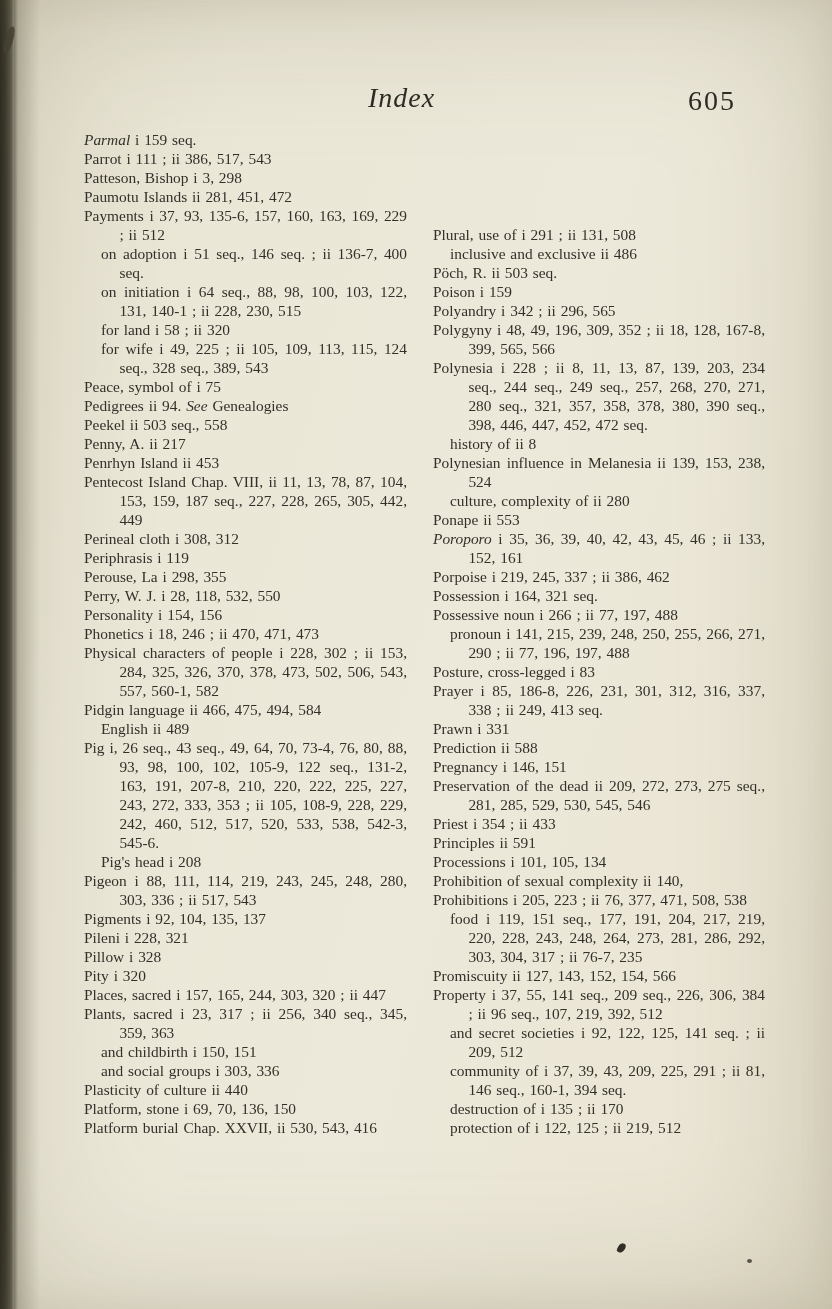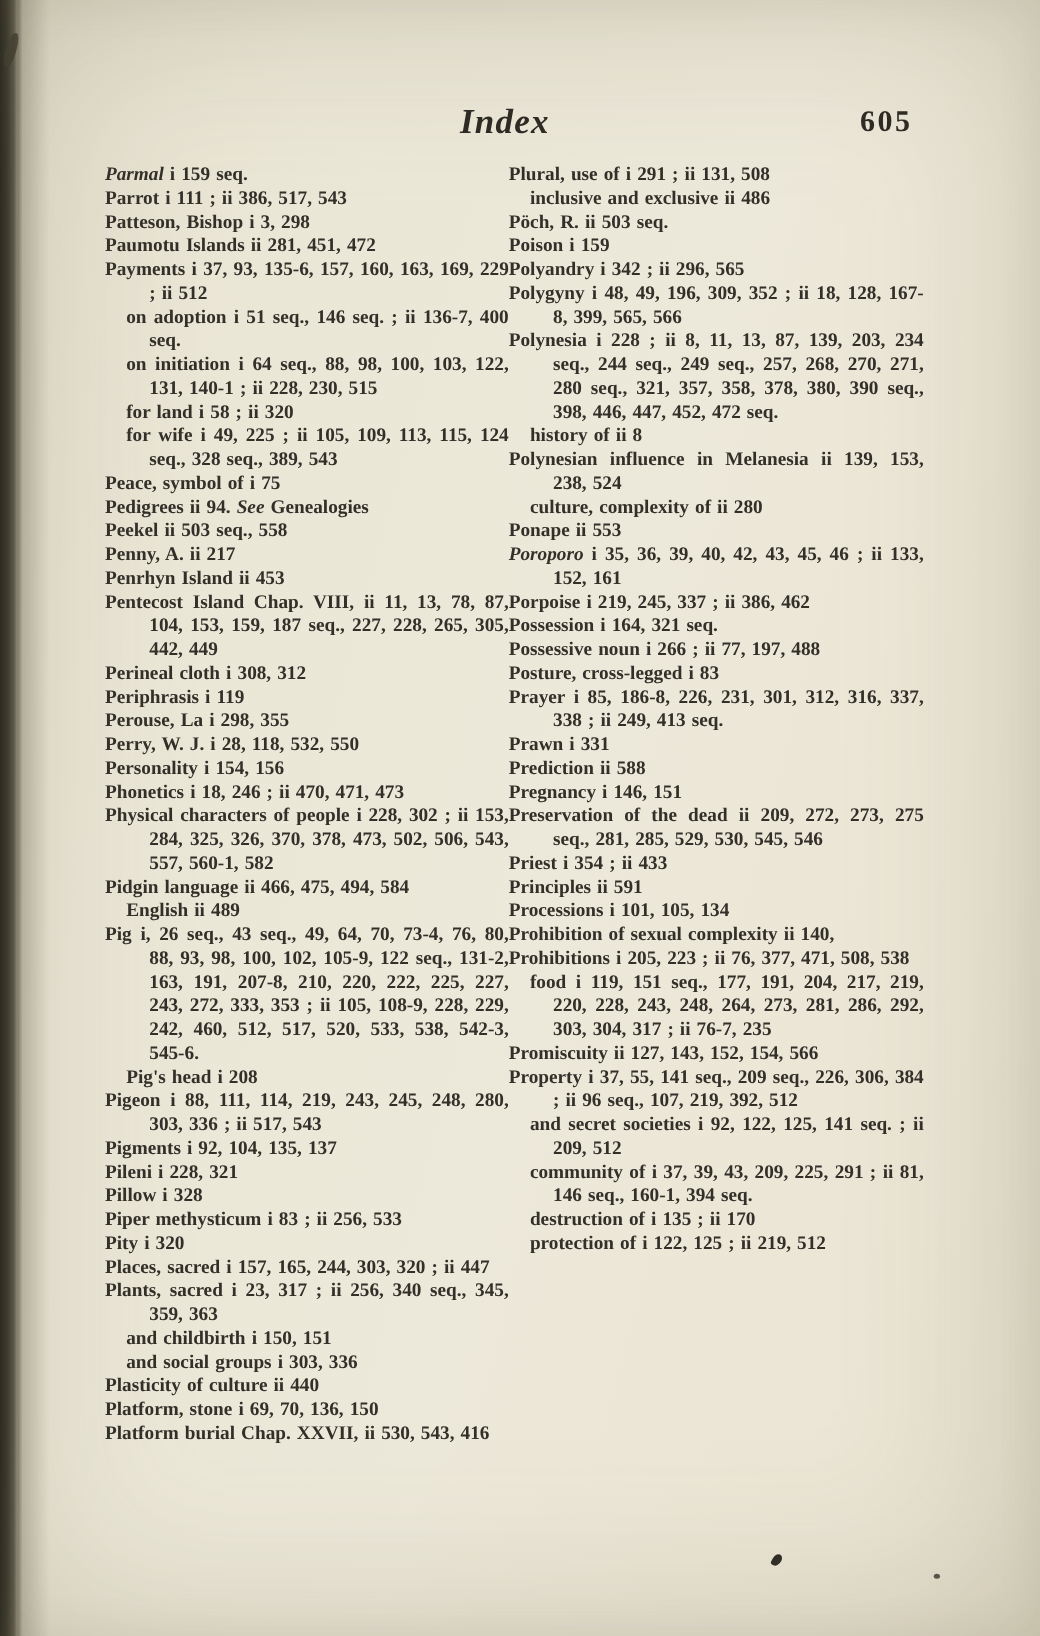--- a/index.html
+++ b/index.html
@@ -7,21 +7,20 @@
   body {
     position:relative;
     overflow:hidden;
     background:#ebe7d8;
     font-family:"Liberation Serif", "DejaVu Serif", serif;
     color:#33302a;
   }
   .page {
     position:absolute; inset:0;
     background:linear-gradient(105deg, #e3decc 0%, #ebe7d7 22%, #ede9da 55%, #eae5d4 85%, #e5e0cd 100%);
-    font-weight:bold;
   }
   .vignette {
     position:absolute; inset:0;
     box-shadow: inset 0 0 150px rgba(110,100,70,.26), inset 0 0 35px rgba(110,100,70,.10);
     pointer-events:none;
   }
   .left-edge {
     position:absolute; left:0; top:0; bottom:0; width:18px;
     background:linear-gradient(to right, #22211b 0%, #35332a 30%, #5c594c 62%, rgba(110,106,92,0) 100%);
   }
@@ -32,25 +31,25 @@
   .corner-mark {
     position:absolute; left:5px; top:26px; width:8px; height:28px;
     background:#3d3a2f; transform:rotate(16deg); border-radius:45%; opacity:.85;
   }
   .title {
     position:absolute; top:82px; left:368px;
     font-style:italic; font-size:28px; letter-spacing:1px; color:#2d2a24;
   }
   .pagenum {
     position:absolute; top:85px; left:688px;
-    font-size:24px; letter-spacing:2px; color:#2d2a24;
+    font-size:28px; letter-spacing:2px; color:#2d2a24;
   }
   .columns {
     position:absolute; left:84px; top:130px; width:681px;
-    display:flex; 
+    display:flex; gap:26px;align-items:flex-end;
   }
   .col { font-size:15.4px; line-height:19px; }
   .col-left  { width:323px; }
   .col-right { width:332px; }
   .entry {
     text-align:justify;
     padding-left:2.3em; text-indent:-2.3em;
     word-spacing:1px;
   }
   .entry.ind-1 {
@@ -102,21 +101,20 @@
         <div class="entry ind-0">Phonetics  i 18, 246 ; ii 470, 471, 473</div>
         <div class="entry ind-0">Physical characters of people  i 228, 302 ; ii 153, 284, 325, 326, 370, 378, 473, 502, 506, 543, 557, 560-1, 582</div>
         <div class="entry ind-0">Pidgin language  ii 466, 475, 494, 584</div>
         <div class="entry ind-1">English  ii 489</div>
         <div class="entry ind-0">Pig  i, 26 seq., 43 seq., 49, 64, 70, 73-4, 76, 80, 88, 93, 98, 100, 102, 105-9, 122 seq., 131-2, 163, 191, 207-8, 210, 220, 222, 225, 227, 243, 272, 333, 353 ; ii 105, 108-9, 228, 229, 242, 460, 512, 517, 520, 533, 538, 542-3, 545-6.</div>
         <div class="entry ind-1">Pig's head  i 208</div>
         <div class="entry ind-0">Pigeon  i 88, 111, 114, 219, 243, 245, 248, 280, 303, 336 ; ii 517, 543</div>
         <div class="entry ind-0">Pigments  i 92, 104, 135, 137</div>
         <div class="entry ind-0">Pileni  i 228, 321</div>
         <div class="entry ind-0">Pillow  i 328</div>
-        <div class="entry ind-0">Piper methysticum  i 83 ; ii 256, 533</div>
         <div class="entry ind-0">Pity  i 320</div>
         <div class="entry ind-0">Places, sacred  i 157, 165, 244, 303, 320 ; ii 447</div>
         <div class="entry ind-0">Plants, sacred  i 23, 317 ; ii 256, 340 seq., 345, 359, 363</div>
         <div class="entry ind-1">and childbirth  i 150, 151</div>
         <div class="entry ind-1">and social groups  i 303, 336</div>
         <div class="entry ind-0">Plasticity of culture  ii 440</div>
         <div class="entry ind-0">Platform, stone  i 69, 70, 136, 150</div>
         <div class="entry ind-0">Platform burial  Chap. XXVII, ii 530, 543, 416</div>
       </div>
     <div class="col col-right">
@@ -128,20 +126,21 @@
         <div class="entry ind-0">Polygyny  i 48, 49, 196, 309, 352 ; ii 18, 128, 167-8, 399, 565, 566</div>
         <div class="entry ind-0">Polynesia  i 228 ; ii 8, 11, 13, 87, 139, 203, 234 seq., 244 seq., 249 seq., 257, 268, 270, 271, 280 seq., 321, 357, 358, 378, 380, 390 seq., 398, 446, 447, 452, 472 seq.</div>
         <div class="entry ind-1">history of  ii 8</div>
         <div class="entry ind-0">Polynesian influence in Melanesia ii 139, 153, 238, 524</div>
         <div class="entry ind-1">culture, complexity of  ii 280</div>
         <div class="entry ind-0">Ponape  ii 553</div>
         <div class="entry ind-0"><i>Poroporo</i>  i 35, 36, 39, 40, 42, 43, 45, 46 ; ii 133, 152, 161</div>
         <div class="entry ind-0">Porpoise  i 219, 245, 337 ; ii 386, 462</div>
         <div class="entry ind-0">Possession  i 164, 321 seq.</div>
         <div class="entry ind-0">Possessive noun  i 266 ; ii 77, 197, 488</div>
+        <div class="entry ind-1">pronoun  i 141, 215, 239, 248, 250, 255, 266, 271, 290 ; ii 77, 196, 197, 488</div>
         <div class="entry ind-0">Posture, cross-legged  i 83</div>
         <div class="entry ind-0">Prayer  i 85, 186-8, 226, 231, 301, 312, 316, 337, 338 ; ii 249, 413 seq.</div>
         <div class="entry ind-0">Prawn  i 331</div>
         <div class="entry ind-0">Prediction  ii 588</div>
         <div class="entry ind-0">Pregnancy  i 146, 151</div>
         <div class="entry ind-0">Preservation of the dead  ii 209, 272, 273, 275 seq., 281, 285, 529, 530, 545, 546</div>
         <div class="entry ind-0">Priest  i 354 ; ii 433</div>
         <div class="entry ind-0">Principles  ii 591</div>
         <div class="entry ind-0">Processions  i 101, 105, 134</div>
         <div class="entry ind-0">Prohibition of sexual complexity  ii 140,</div>

